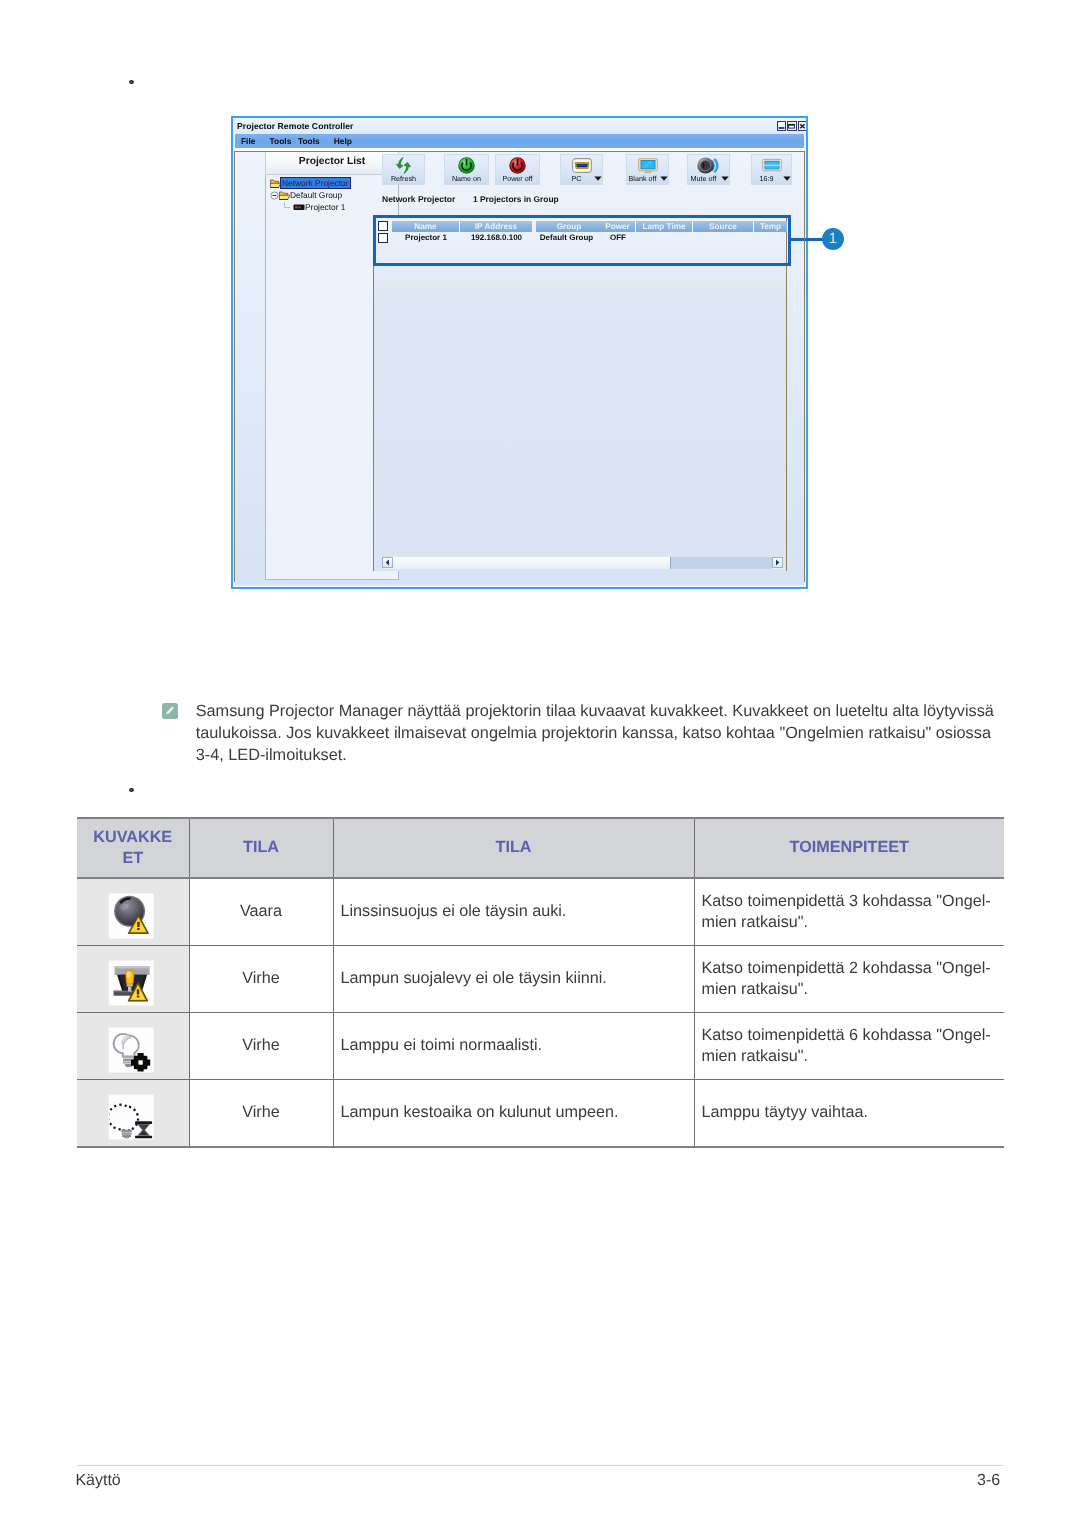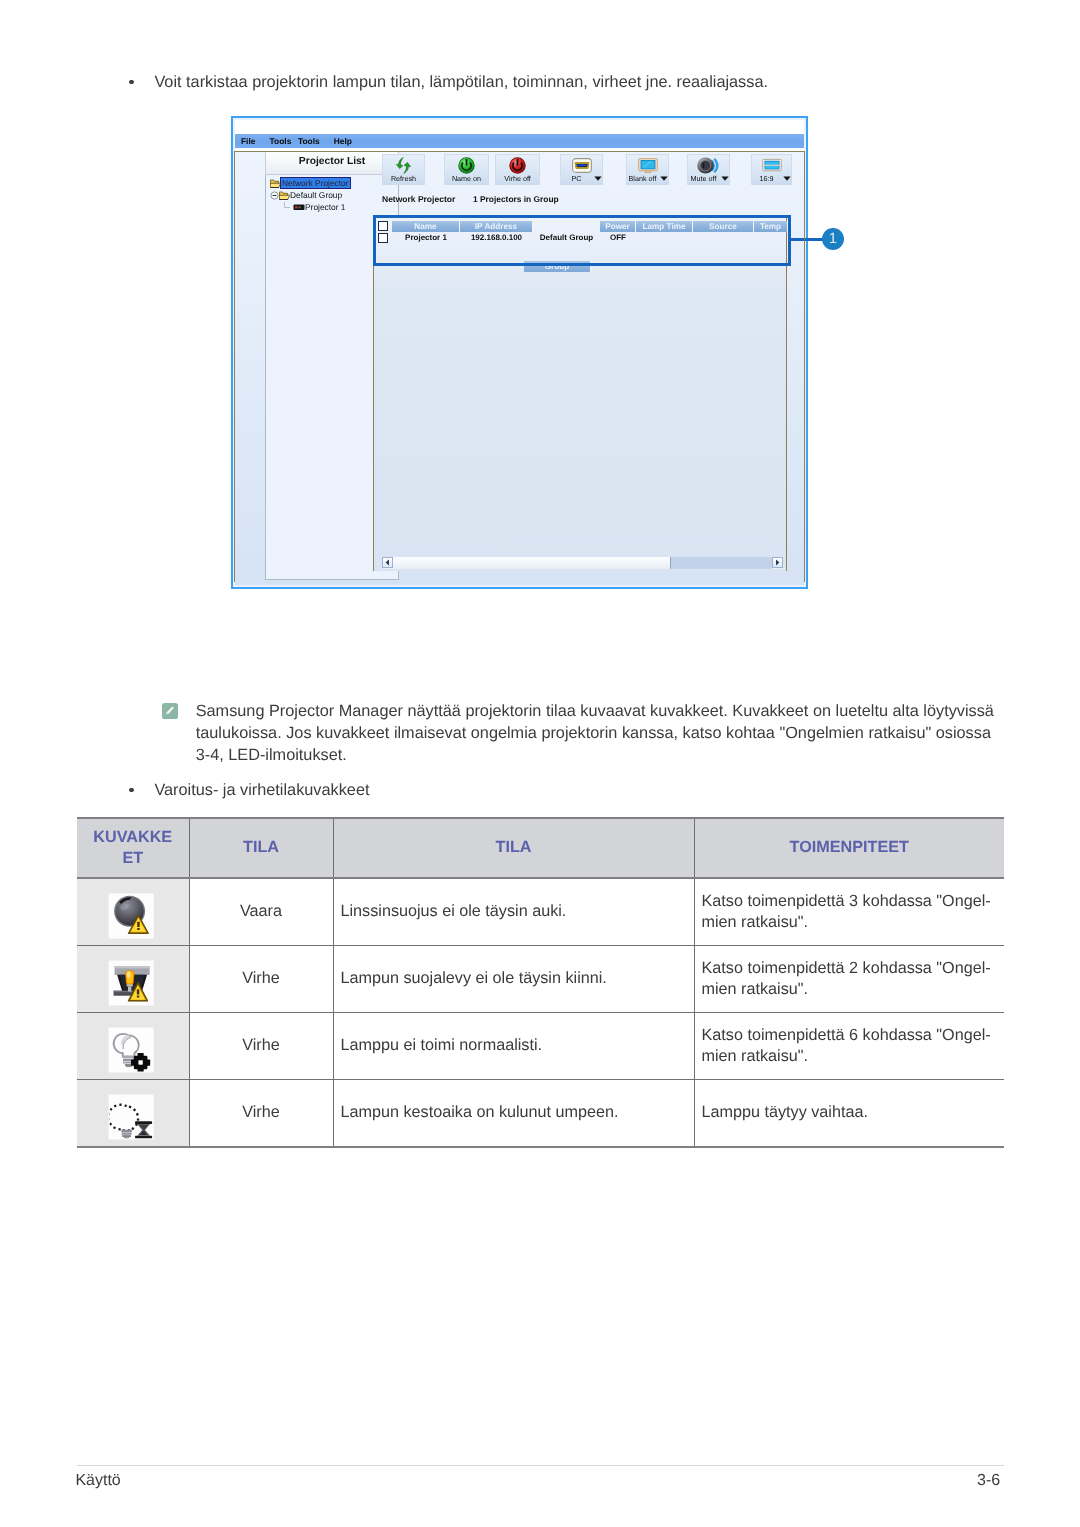--- a/index.html
+++ b/index.html
@@ -123,25 +123,45 @@
   .foot-l{position:absolute;left:75.4px;top:1471.5px;font-size:16px;color:#3b3b3b;}
   .foot-r{position:absolute;left:0;top:1471.5px;width:1000.2px;text-align:right;
        font-size:16px;color:#3b3b3b;}
 </style>
 </head>
 <body>
 
 <div class="page">
 
   <div class="bullet" style="left:129.4px;top:79.9px;"></div>
-  <div class="btxt" style="left:154.4px;top:71px;width:840px;">Voit tarkistaa projektorin lampun tilan, lämpötilan, toiminnan, virheet jne. reaaliajassa.</div>
 
   <div class="shot">
     <div class="shot-inner">
 
+      <div class="titlebar">
+        <div class="title-txt">Projector Remote Controller</div>
+        <div class="win-btns">
+          <div class="win-btn">
+            <svg width="7" height="8" viewBox="0 0 7 8">
+                <rect x="0.6" y="5.2" width="5.8" height="1.6" fill="#14182e"></rect>
+              </svg>
+          </div>
+          <div class="win-btn">
+            <svg width="7" height="8" viewBox="0 0 7 8">
+                <rect x="0.6" y="2.3" width="5.8" height="1.4" fill="#14182e"></rect>
+                <rect x="0.6" y="2.3" width="5.8" height="3.8" fill="none" stroke="#14182e" stroke-width="0.9"></rect>
+              </svg>
+          </div>
+          <div class="win-btn">
+            <svg width="7" height="8" viewBox="0 0 7 8">
+                <path d="M1.2 2.2 L5.6 6.2 M5.6 2.2 L1.2 6.2" stroke="#14182e" stroke-width="1.5"></path>
+              </svg>
+          </div>
+        </div>
+      </div>
 
       <div class="menubar">
         <span style="left:6px">File</span>
         <span style="left:34.6px">Tools</span>
         <span style="left:63px">Tools</span>
         <span style="left:98.7px">Help</span>
       </div>
 
       <div class="content">
         <div class="olive-frame"></div>
@@ -214,21 +234,21 @@
                         <stop offset="0%" stop-color="#f08c8c"></stop>
                         <stop offset="45%" stop-color="#d62222"></stop>
                         <stop offset="100%" stop-color="#8b0a0a"></stop>
                       </radialGradient>
                     </defs>
                     <circle cx="8.5" cy="8.5" r="8.2" fill="#6e0909"></circle>
                     <circle cx="8.5" cy="8.5" r="7.4" fill="url(#pgoff)"></circle>
                     <path d="M4.9 5.6 A4.6 4.6 0 1 0 12.1 5.6" fill="none" stroke="#150b0b" stroke-width="1.7"></path>
                     <path d="M8.5 2.7 L8.5 8.0" stroke="#150b0b" stroke-width="1.7" stroke-linecap="round"></path>
                   </svg></div>
-                <div class="lbl">Virhe off</div>
+                <div class="lbl">Power off</div>
               </div>
               <div class="tbtn" style="left: 187px; width: 43px;">
                 <div class="gly"><svg width="20" height="15" viewBox="0 0 20 15">
                     <rect x="0.6" y="0.6" width="18.8" height="13.8" rx="3.4" fill="#fbfbf6" stroke="#9a9a86" stroke-width="1.1"></rect>
                     <path d="M3.0 4.6 L17.0 4.6 L16.0 10.4 L4.0 10.4 Z" fill="#f0c818" stroke="#8a7006" stroke-width="0.7"></path>
                     <path d="M4.2 5.8 L15.8 5.8 L15.1 9.2 L4.9 9.2 Z" fill="#0d1a3a"></path>
                     <rect x="5.0" y="6.4" width="9.8" height="1.9" fill="#1f44d6"></rect>
                   </svg></div>
                 <div class="lbl" style="right: 10px;"><span>PC</span><span style="position: absolute; right: -10px; bottom: 1.5px; line-height: 0;"><svg width="8" height="5" viewBox="0 0 8 5">
                       <path d="M0.3 0.5 L7.7 0.5 L4 4.7 Z" fill="#151515"></path>
@@ -280,21 +300,21 @@
               </div>
             </div>
 
           <div class="netrow">Network Projector</div>
           <div class="netrow2">1 Projectors in Group</div>
 
           <div class="listview" id="grid">
             <div class="grid-head">
                 <div class="gh" style="left: 0px; width: 68px;">Name</div>
                 <div class="gh" style="left: 68px; width: 73px;">IP Address</div>
-                <div class="gh" style="left: 132px; width: 67px; margin-top: 40px;">Group</div>
+                <div class="gh" style="left: 144px; width: 67px;">Group</div>
                 <div class="gh" style="left: 208px; width: 36px;">Power</div>
                 <div class="gh" style="left: 244px; width: 57px;">Lamp Time</div>
                 <div class="gh" style="left: 301px; width: 61px;">Source</div>
                 <div class="gh" style="left: 362px; width: 34px;">Temp</div>
               </div>
             <div class="hscroll">
               <div style="width:11px;height:11px;border:1px solid #9bb3cf;box-sizing:border-box;background:linear-gradient(180deg,#fdfdfe,#dde8f5);display:flex;align-items:center;justify-content:center;">
                 <svg width="5" height="7" viewBox="0 0 5 7">
                     <path d="M4 0.5 L0.6 3.5 L4 6.5 Z" fill="#203a5c"></path>
                   </svg>
@@ -332,21 +352,20 @@
     <svg width="16" height="16" viewBox="0 0 16 16">
       <rect x="0" y="0" width="16" height="16" rx="2.6" fill="#8cb6a6"></rect>
       <path d="M4.2 11.9 L4.9 9.2 L9.6 4.2 C10.6 3.2 12.1 4.6 11.2 5.6 L6.6 10.7 Z" fill="#f4f8f5" stroke="#d3e2db" stroke-width="0.5"></path>
       <path d="M4.2 11.9 L6.0 11.2" stroke="#7aa494" stroke-width="0.8"></path>
       <path d="M5.3 9.6 L6.4 10.7" stroke="#bcd2c8" stroke-width="0.7"></path>
     </svg>
   </div>
   <div class="btxt" style="left:195.7px;top:700px;width:810px;line-height:22px;">Samsung Projector Manager näyttää projektorin tilaa kuvaavat kuvakkeet. Kuvakkeet on lueteltu alta löytyvissä taulukoissa. Jos kuvakkeet ilmaisevat ongelmia projektorin kanssa, katso kohtaa "Ongelmien ratkaisu" osiossa 3-4, LED-ilmoitukset.</div>
 
   <div class="bullet" style="left:129.4px;top:788px;"></div>
-  <div class="btxt" style="left:154.4px;top:779px;width:700px;">Varoitus- ja virhetilakuvakkeet</div>
 
   <table class="tbl">
     <colgroup>
       <col style="width:112px">
         <col style="width:144px">
         <col style="width:361px">
         <col style="width:310px">
     </colgroup>
     <thead>
       <tr>

